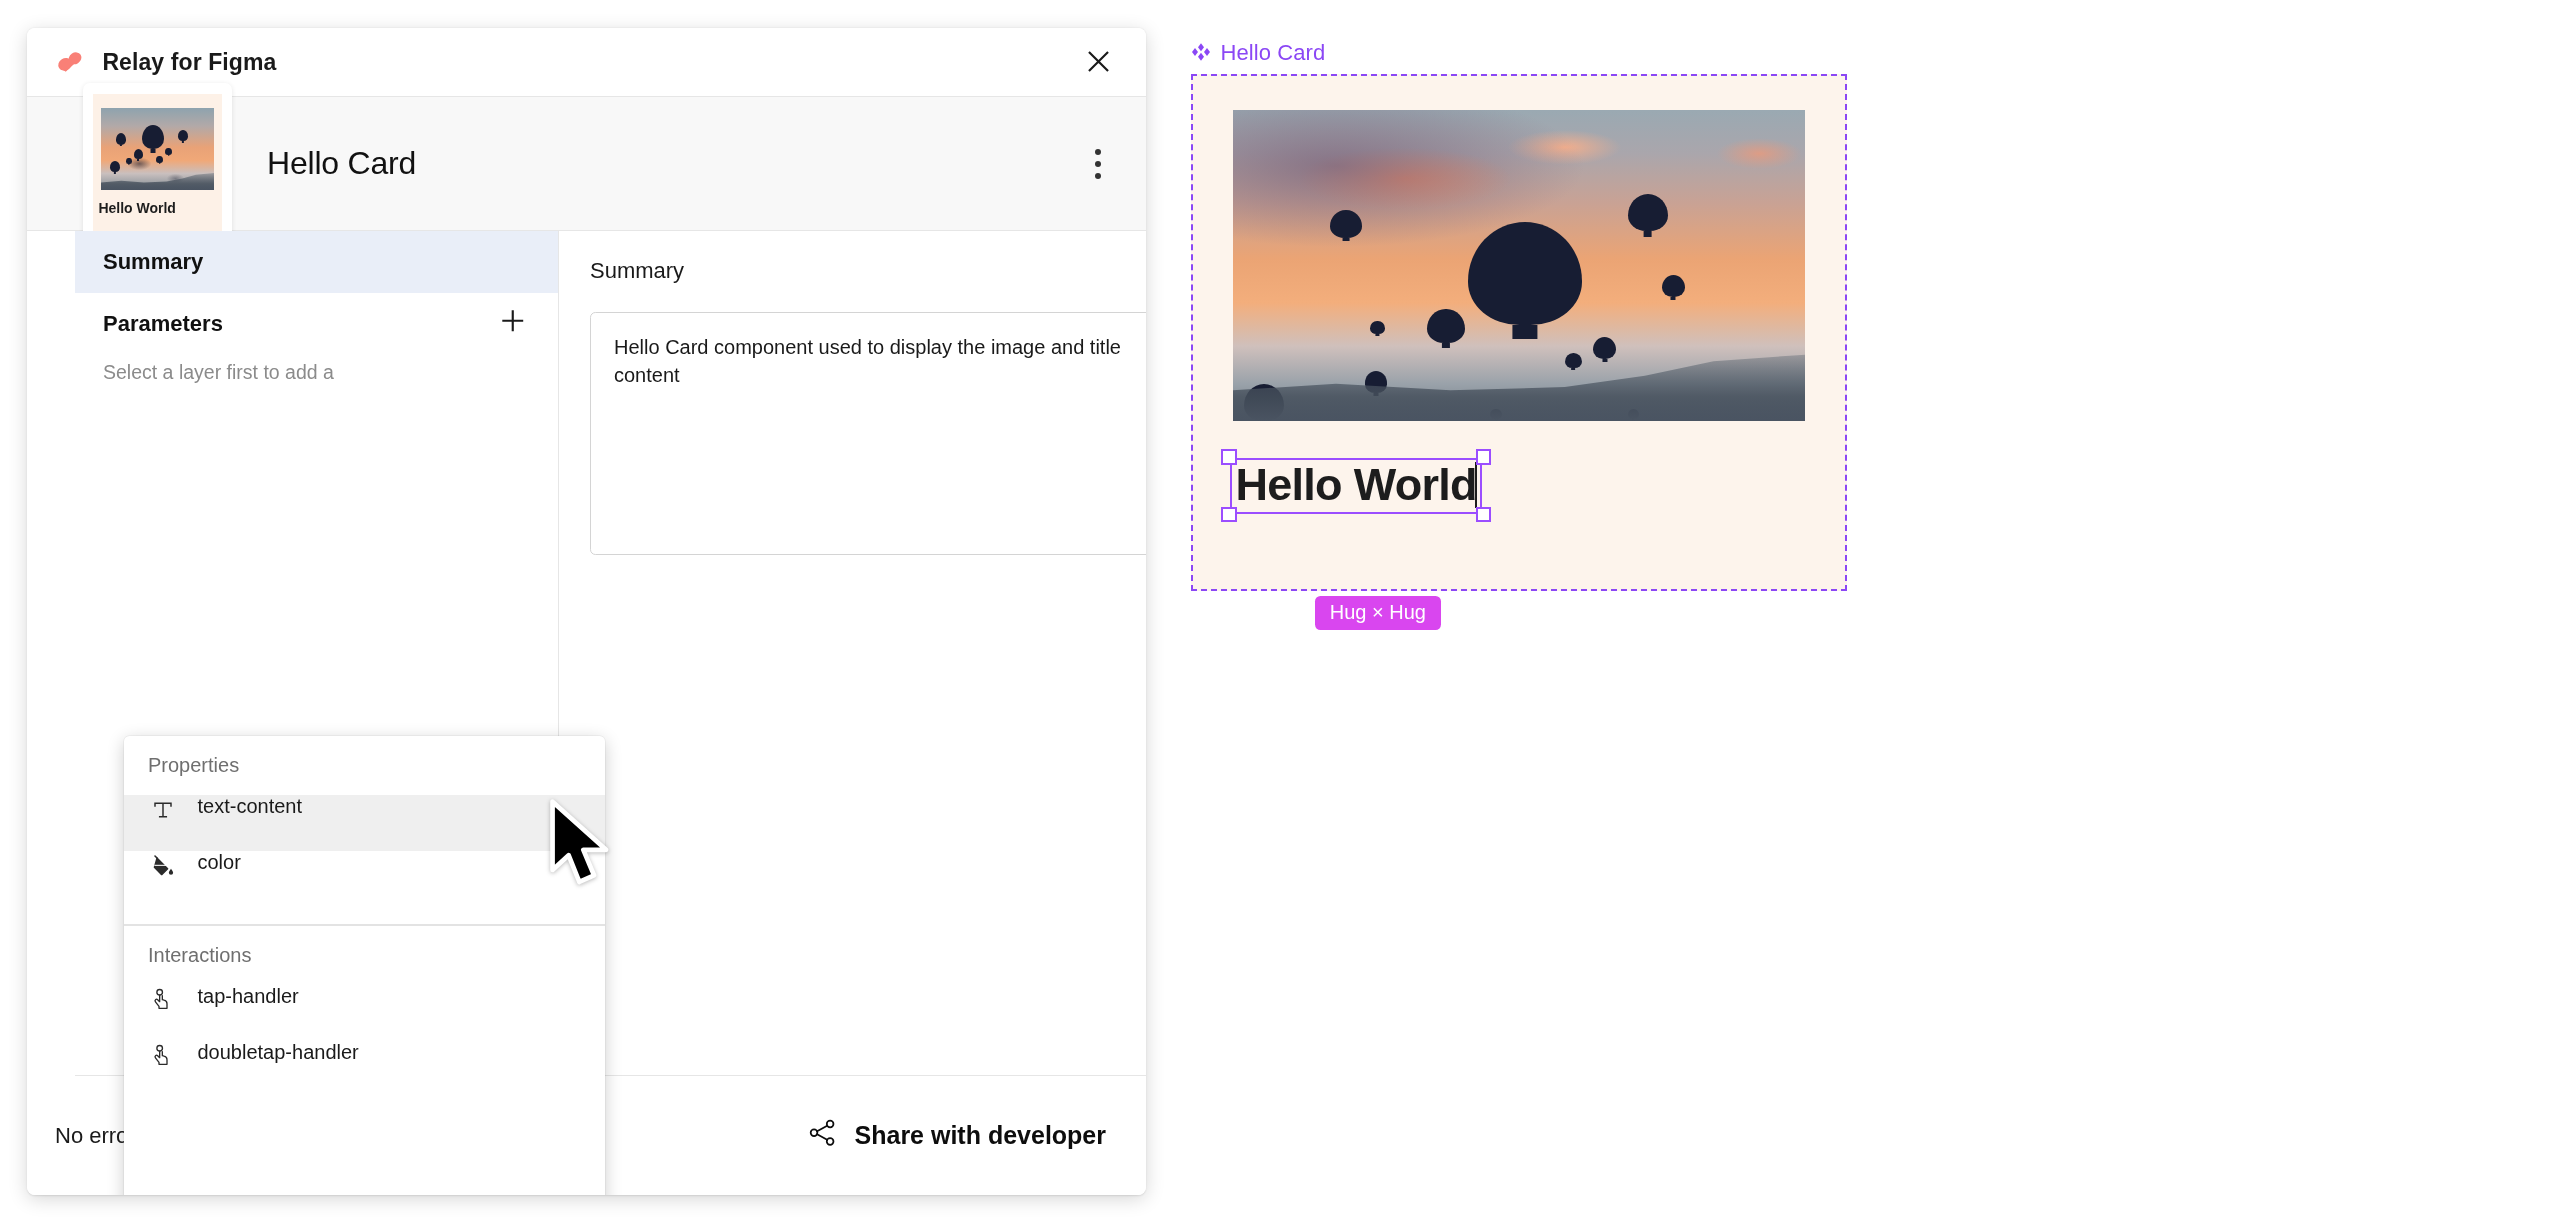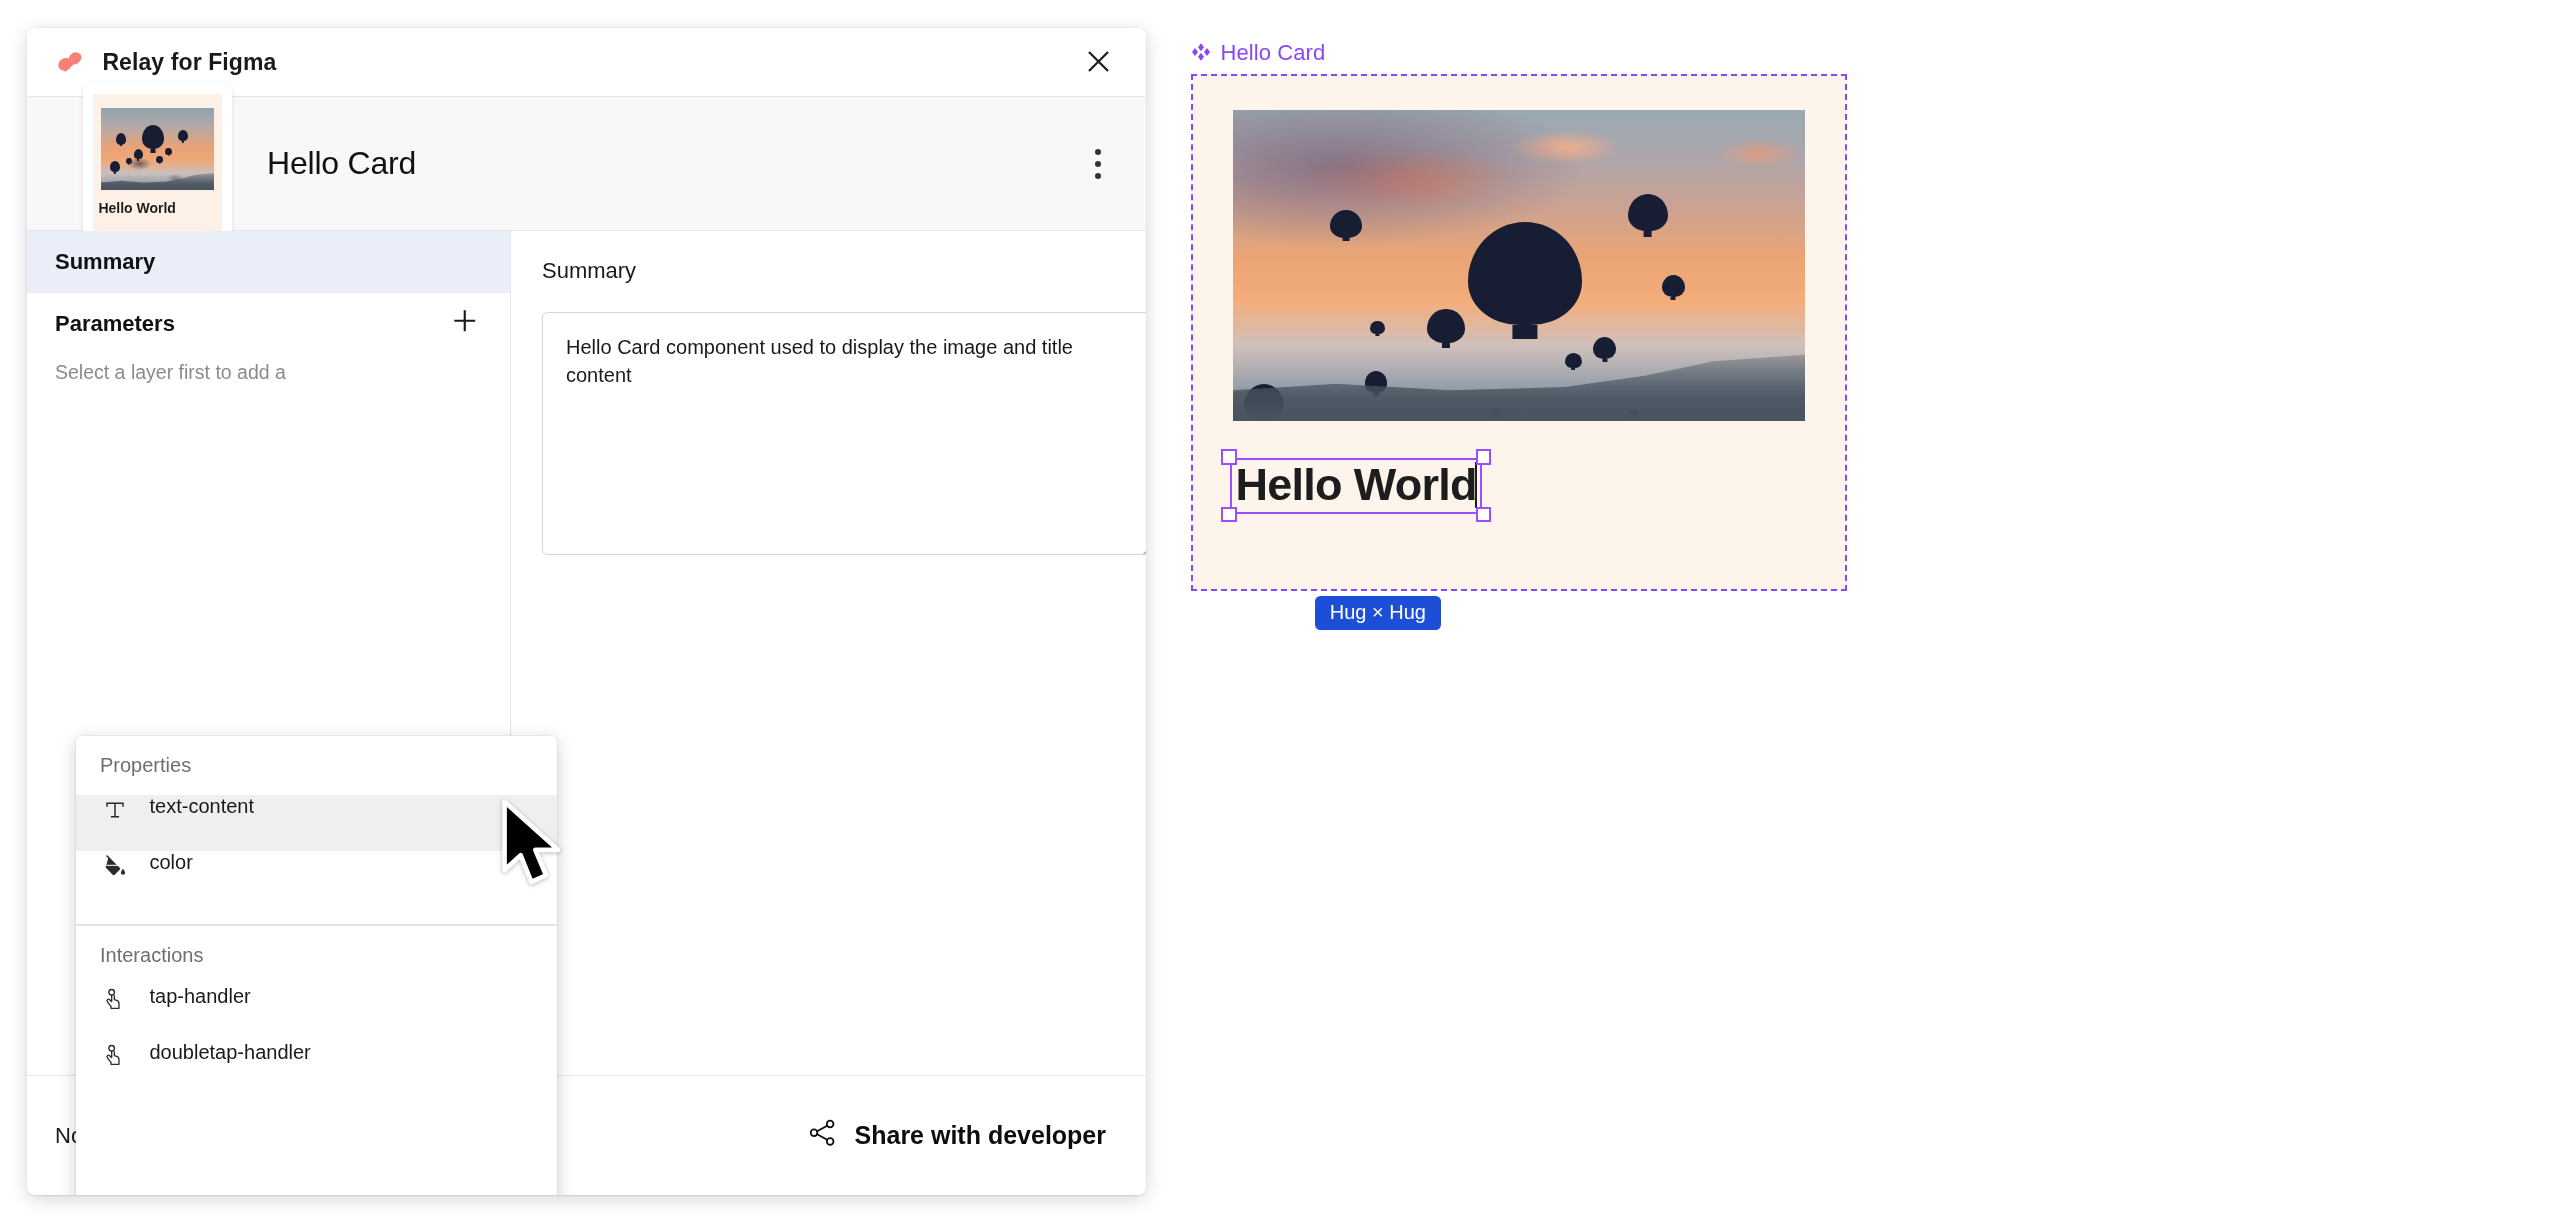--- a/index.html
+++ b/index.html
@@ -90,21 +90,21 @@
   }
   .ch-spacer { flex: 1; }
   .kebab-btn {
     width: 42px; height: 42px; display:flex; align-items:center; justify-content:center;
     cursor: pointer; border-radius: 4px;
   }
   .kebab-dot { width: 6px; height: 6px; border-radius: 50%; background: #333333; display:block; }
   .kebab-stack { display:flex; flex-direction: column; gap: 6px; align-items:center; }
 
   
-  .panel-body { flex: 1; display: flex; min-height: 0; border-bottom: 1.3px solid #e6e6e6; }
+  .panel-body { flex: 1; display: flex; min-height: 0; border-bottom: 1.3px solid #e6e6e6; margin-left: 48px; }
   .left-col {
     width: 484px; flex: 0 0 484px;
     border-right: 1.3px solid #e6e6e6;
     background: #ffffff;
     position: relative;
   }
   .right-col { flex: 1; background: #ffffff; padding: 27px 31px 0 31px; }
 
   .nav-item {
     height: 62px; display: flex; align-items: center;
@@ -257,21 +257,21 @@
   .handle.tl { left: -8.7px; top: -8.7px; }
   .handle.tr { right: -8.7px; top: -8.7px; }
   .handle.bl { left: -8.7px; bottom: -8.7px; }
   .handle.br { right: -8.7px; bottom: -8.7px; }
   .caret {
     position: absolute; right: 5.4px; top: 4px; bottom: 5.4px;
     width: 2px; background: #1d1d1d;
   }
   .size-badge {
     position: absolute; left: 1315px; top: 596px;
-    background: #1d4ed8; color: #ffffff;
+    background: #d946ef; color: #ffffff;
     font-size: 20px; font-weight: 400;
     padding: 4.7px 14.8px 6.7px 14.8px;
     border-radius: 5.4px;
     white-space: nowrap;
     z-index: 20;
   }
 </style>
 </head>
 <body>
 

